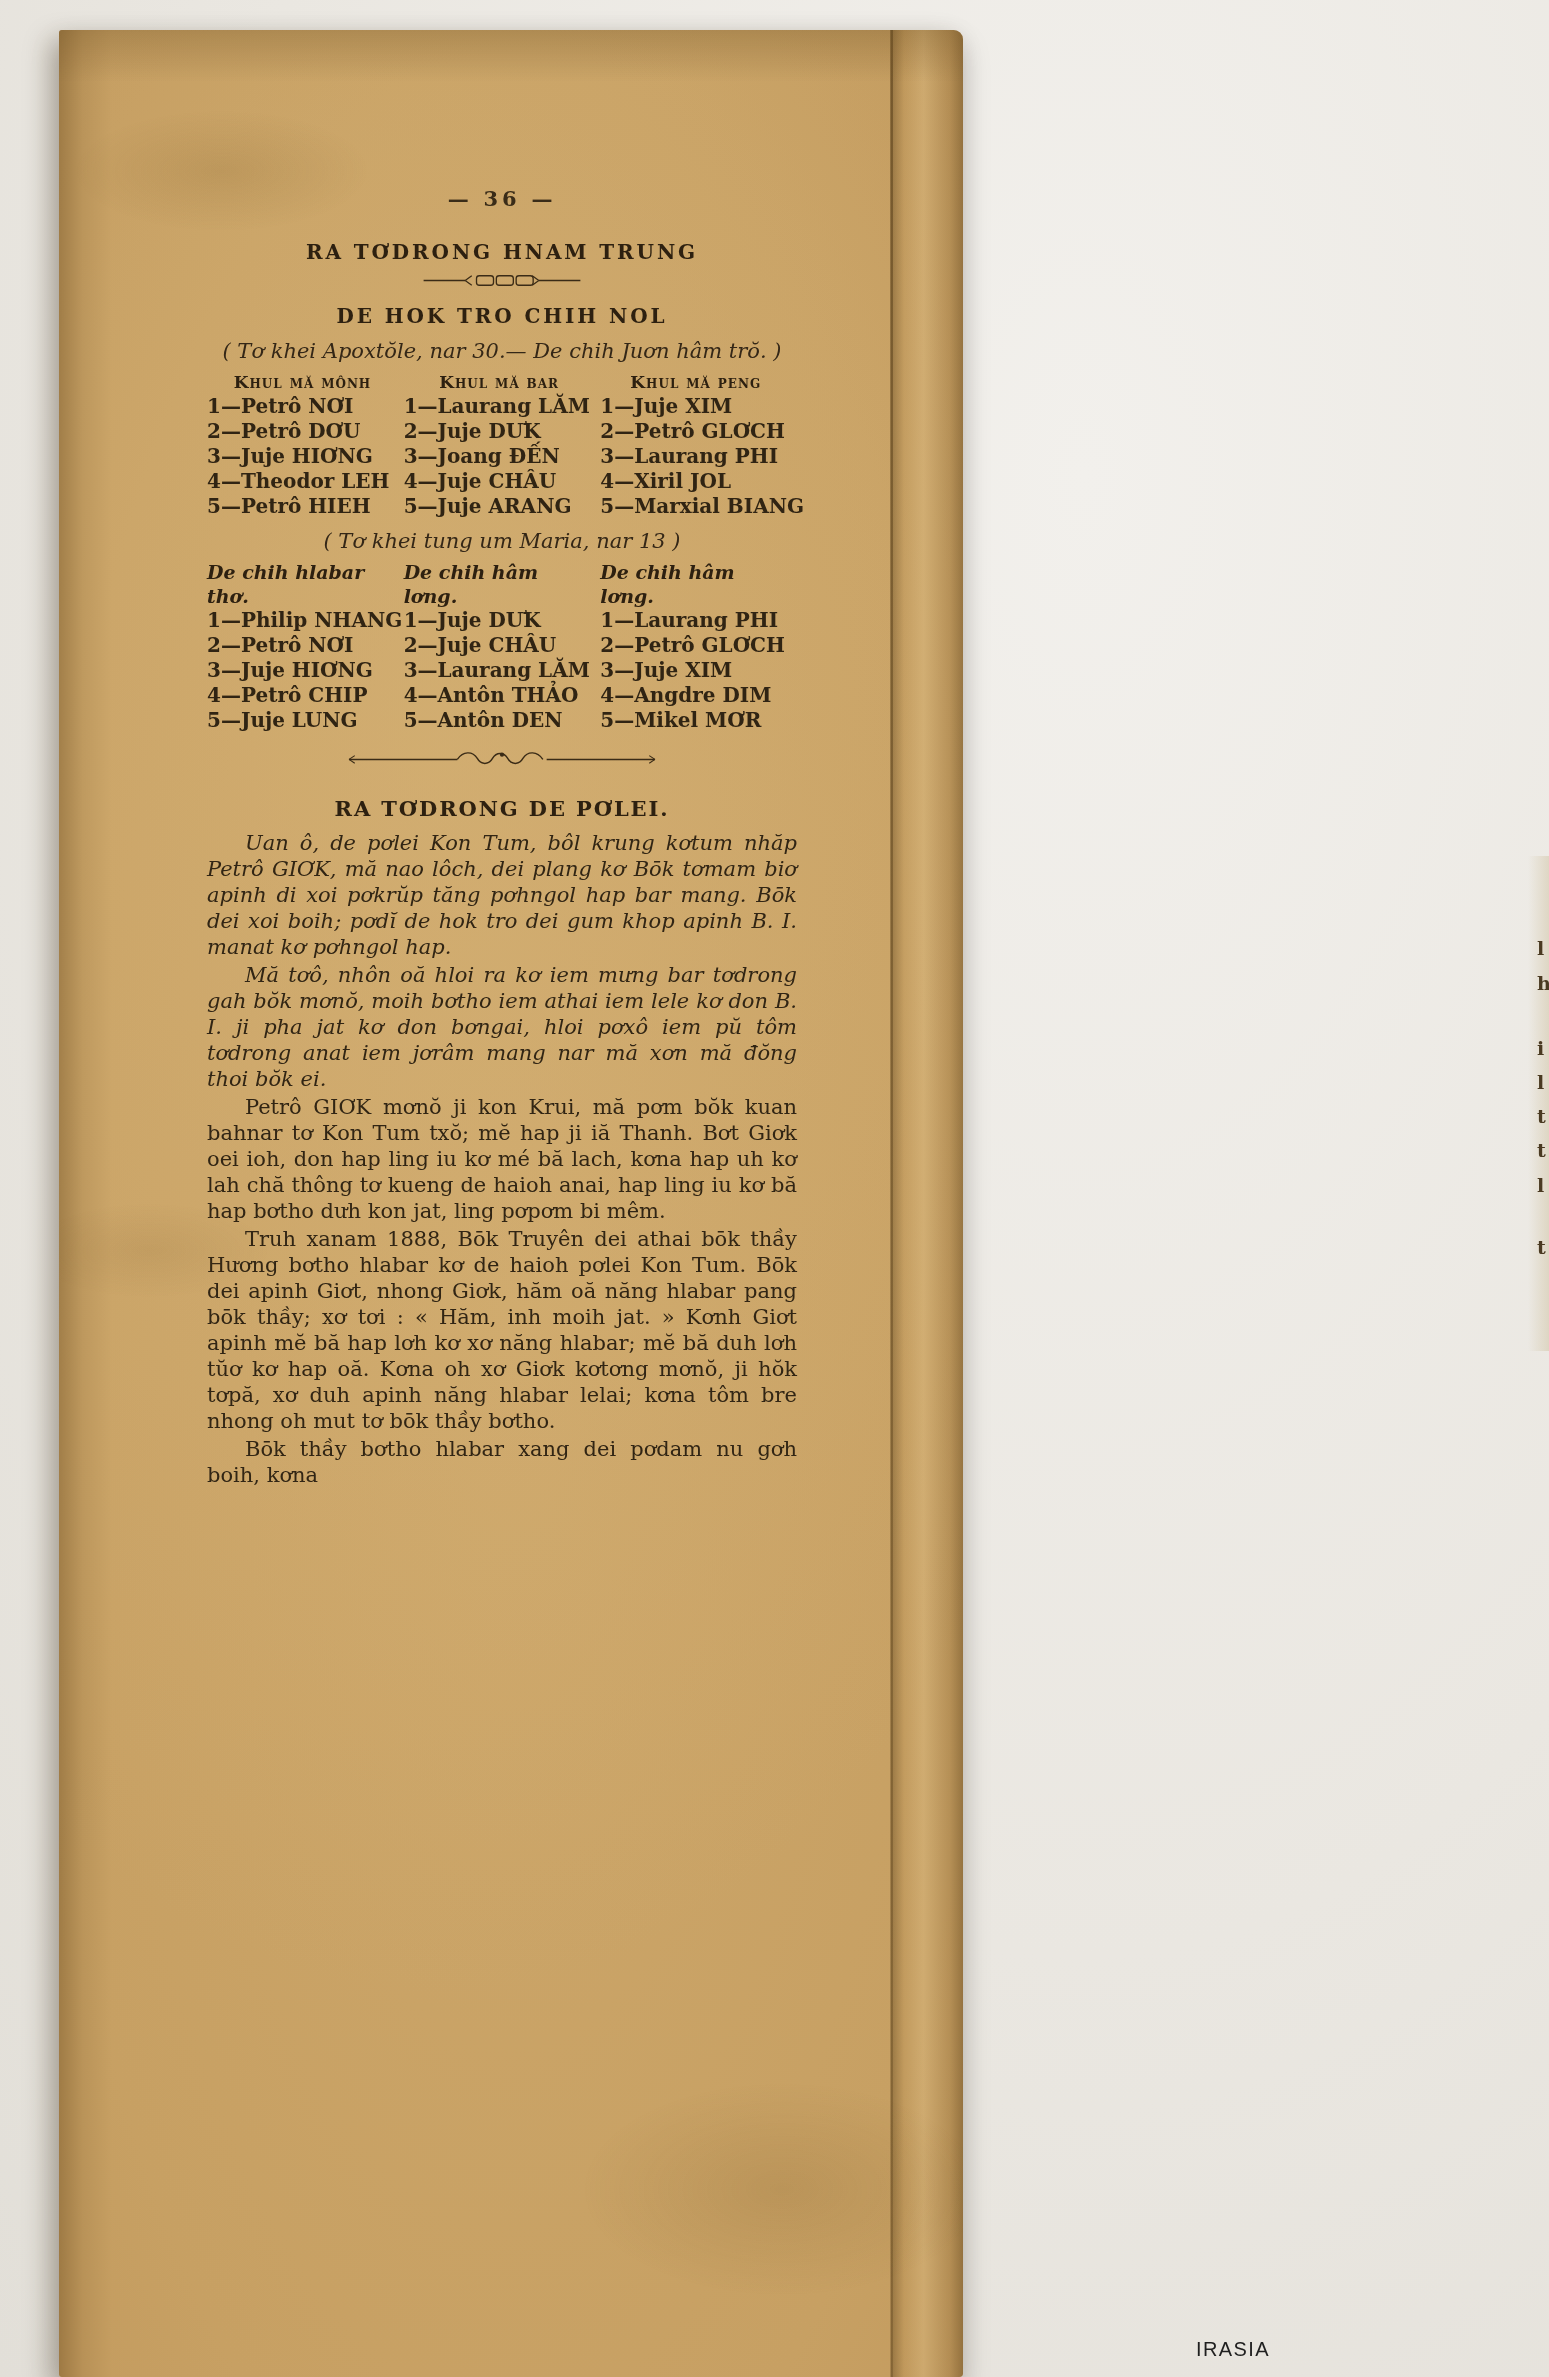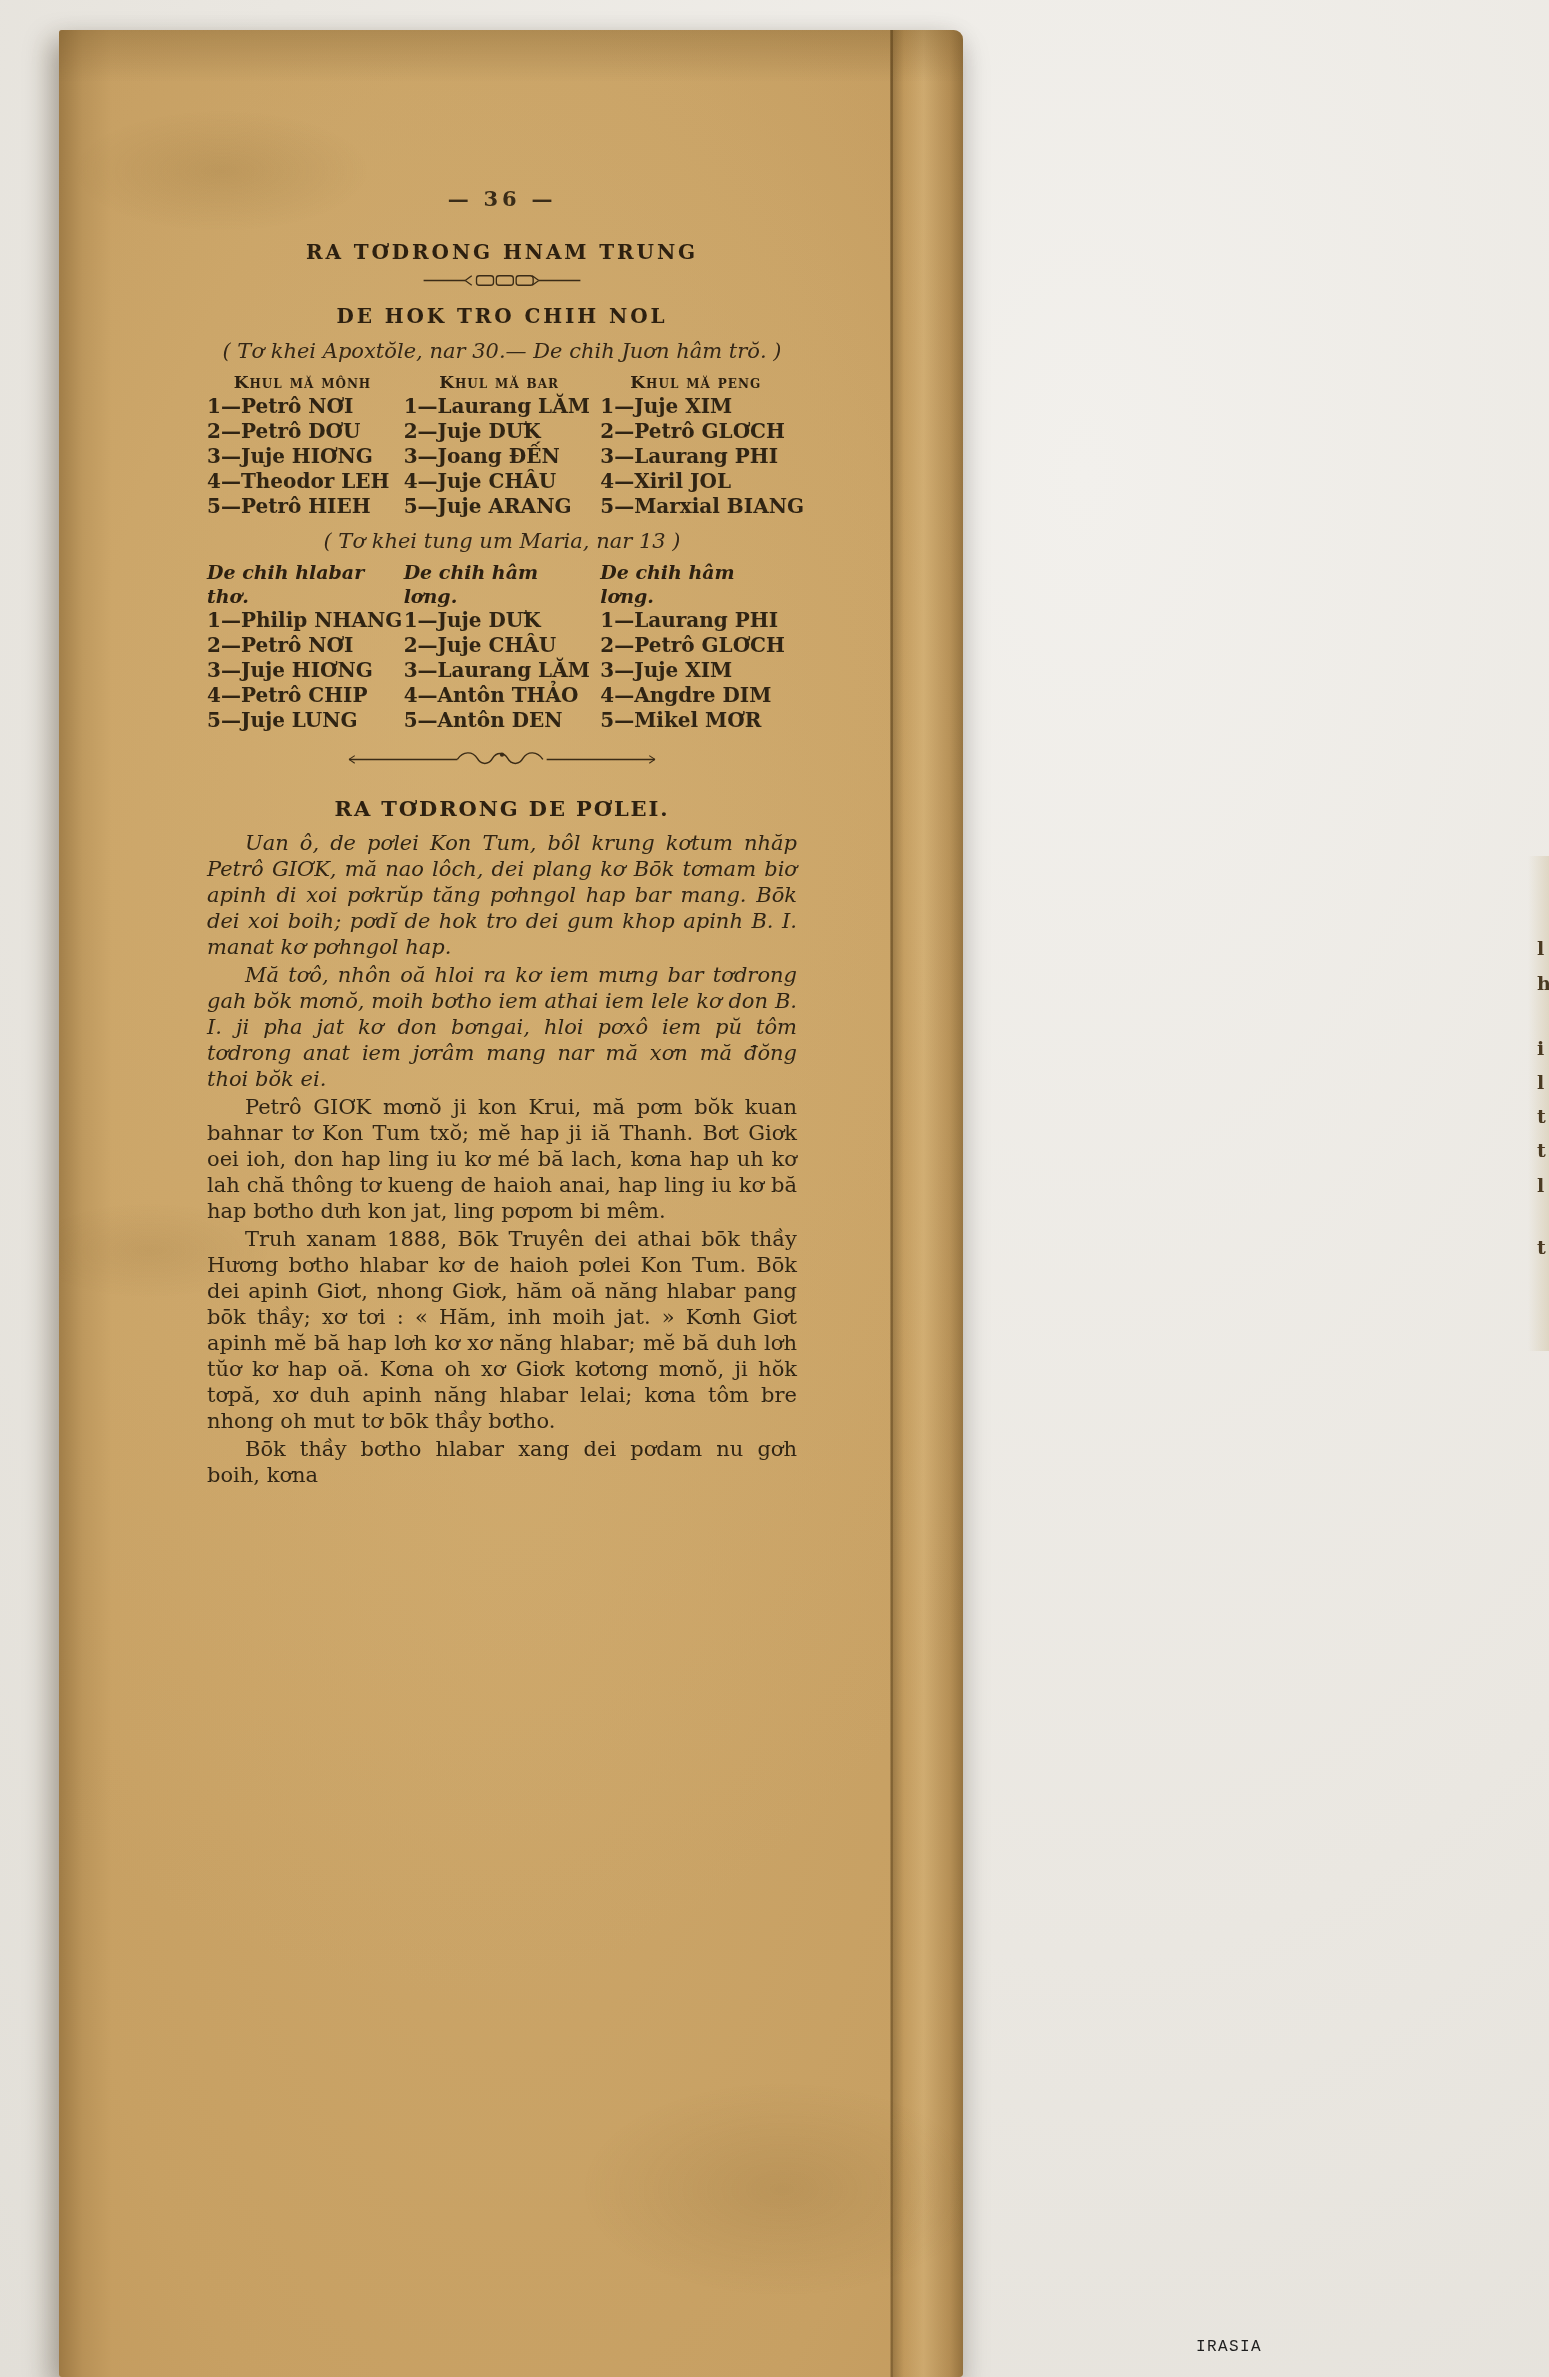--- a/index.html
+++ b/index.html
@@ -95,22 +95,22 @@
   .edge-strip {
     position:absolute; right:0; top:856px; width:21px; height:495px;
     background:linear-gradient(90deg, rgba(0,0,0,0), rgba(205,190,155,.45));
   }
   .edge-frag {
     position:absolute; left:1537px; width:13.3px;
     font-size:19px; font-weight:bold; color:#4a3a22; overflow:hidden;
   }
   .watermark {
     position:absolute; left:1196px; top:2338px;
-    font-family:Liberation Mono, monospace;
-    font-size:16px; letter-spacing:1.4px; color:#1f1f1f;
+    font-family:Liberation Sans, sans-serif;
+    font-size:20px; letter-spacing:1.4px; color:#1f1f1f;
   }
   svg .stroke { stroke:#3a2b16; fill:none; }
 </style>
 </head>
 <body>
 
 <div class="paper">
   <div class="fold-line"></div>
   <div class="fold"></div>
 

